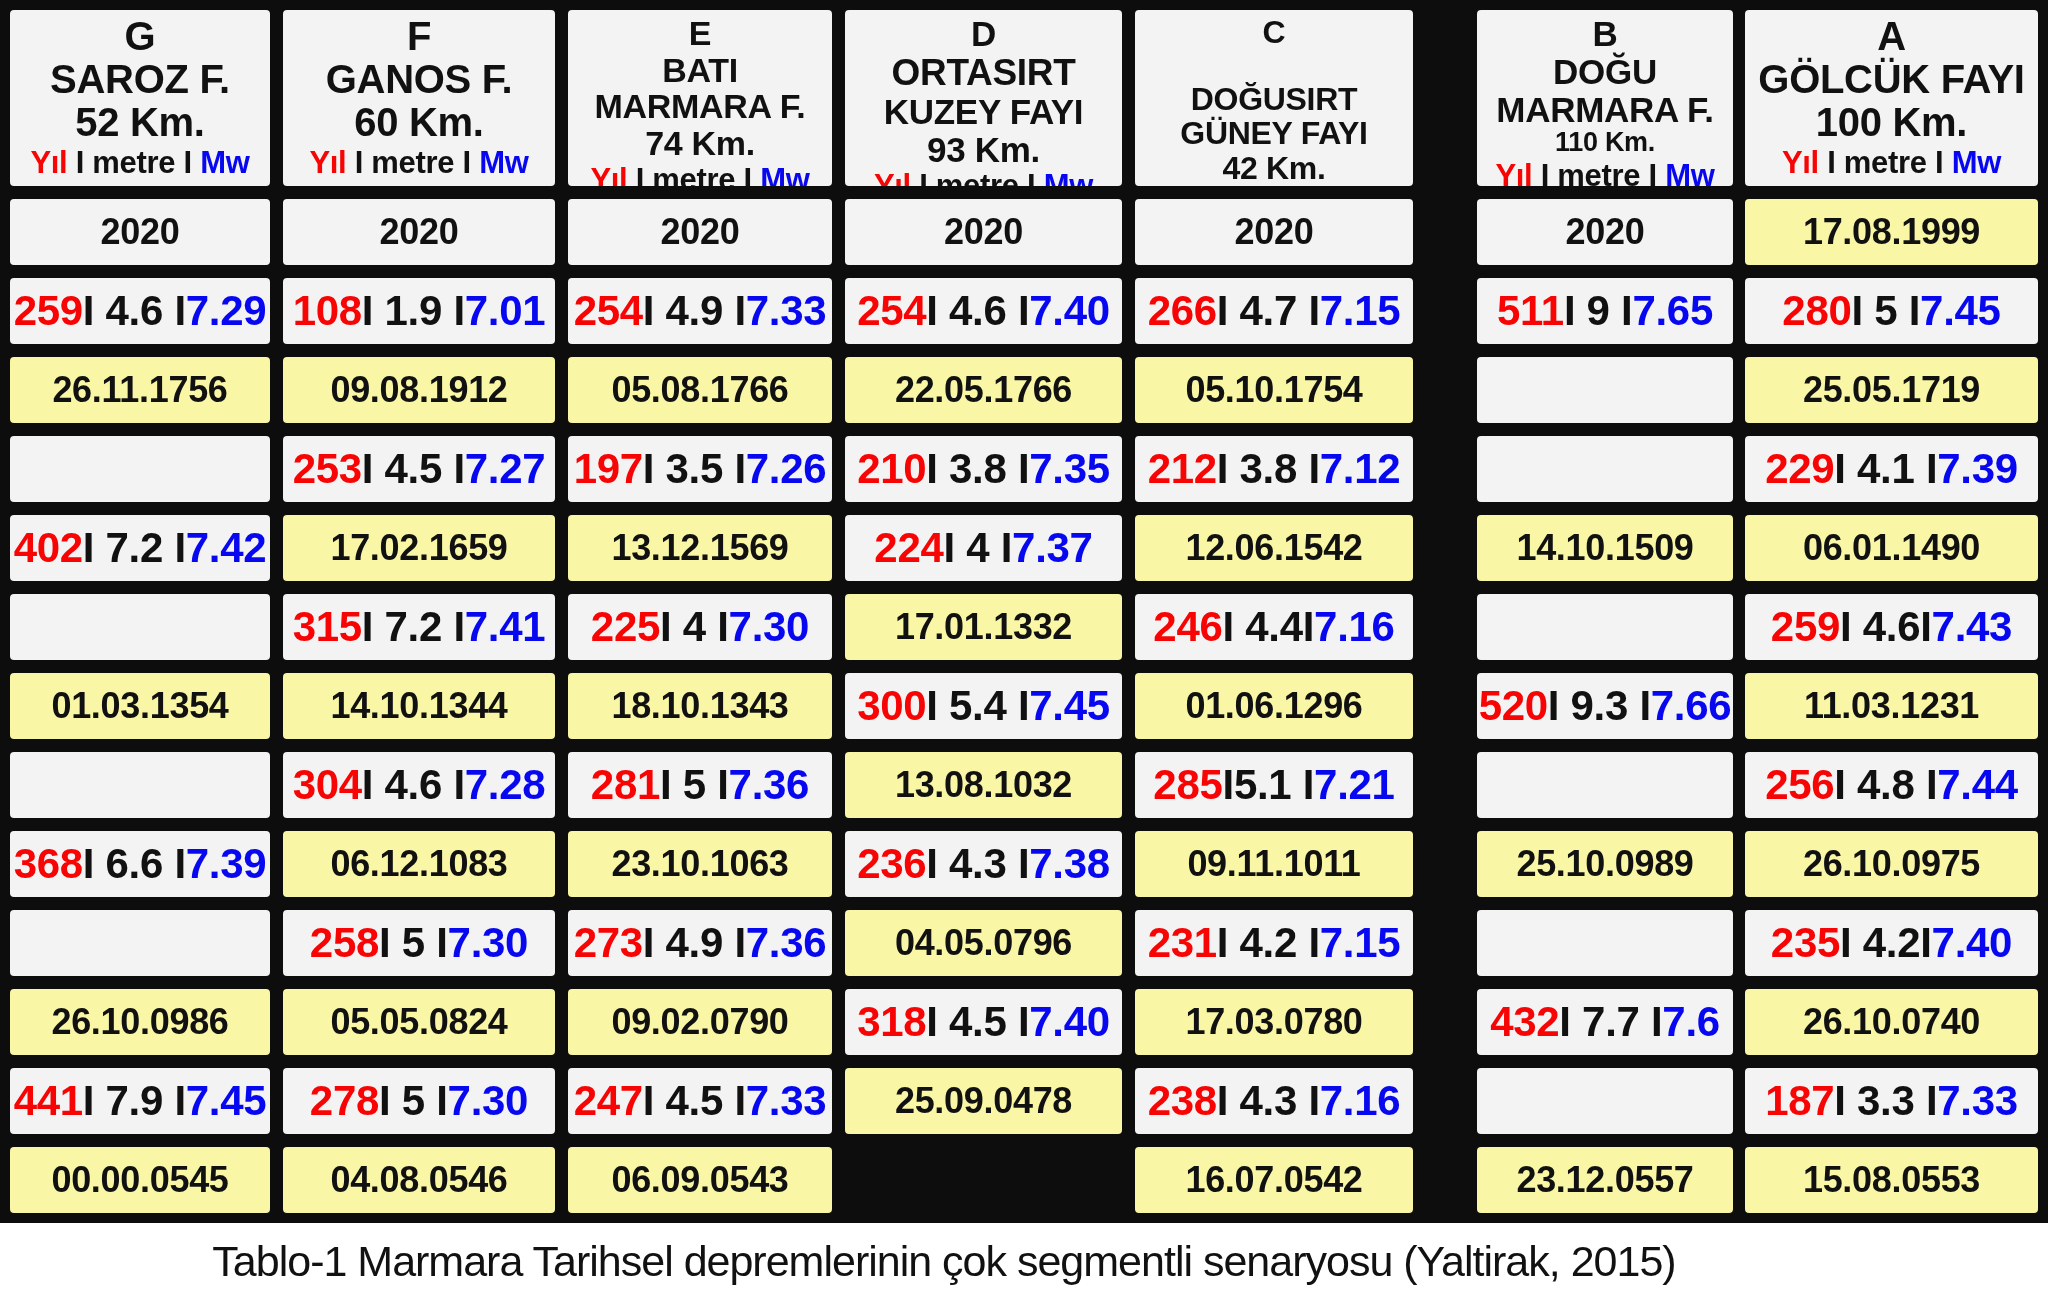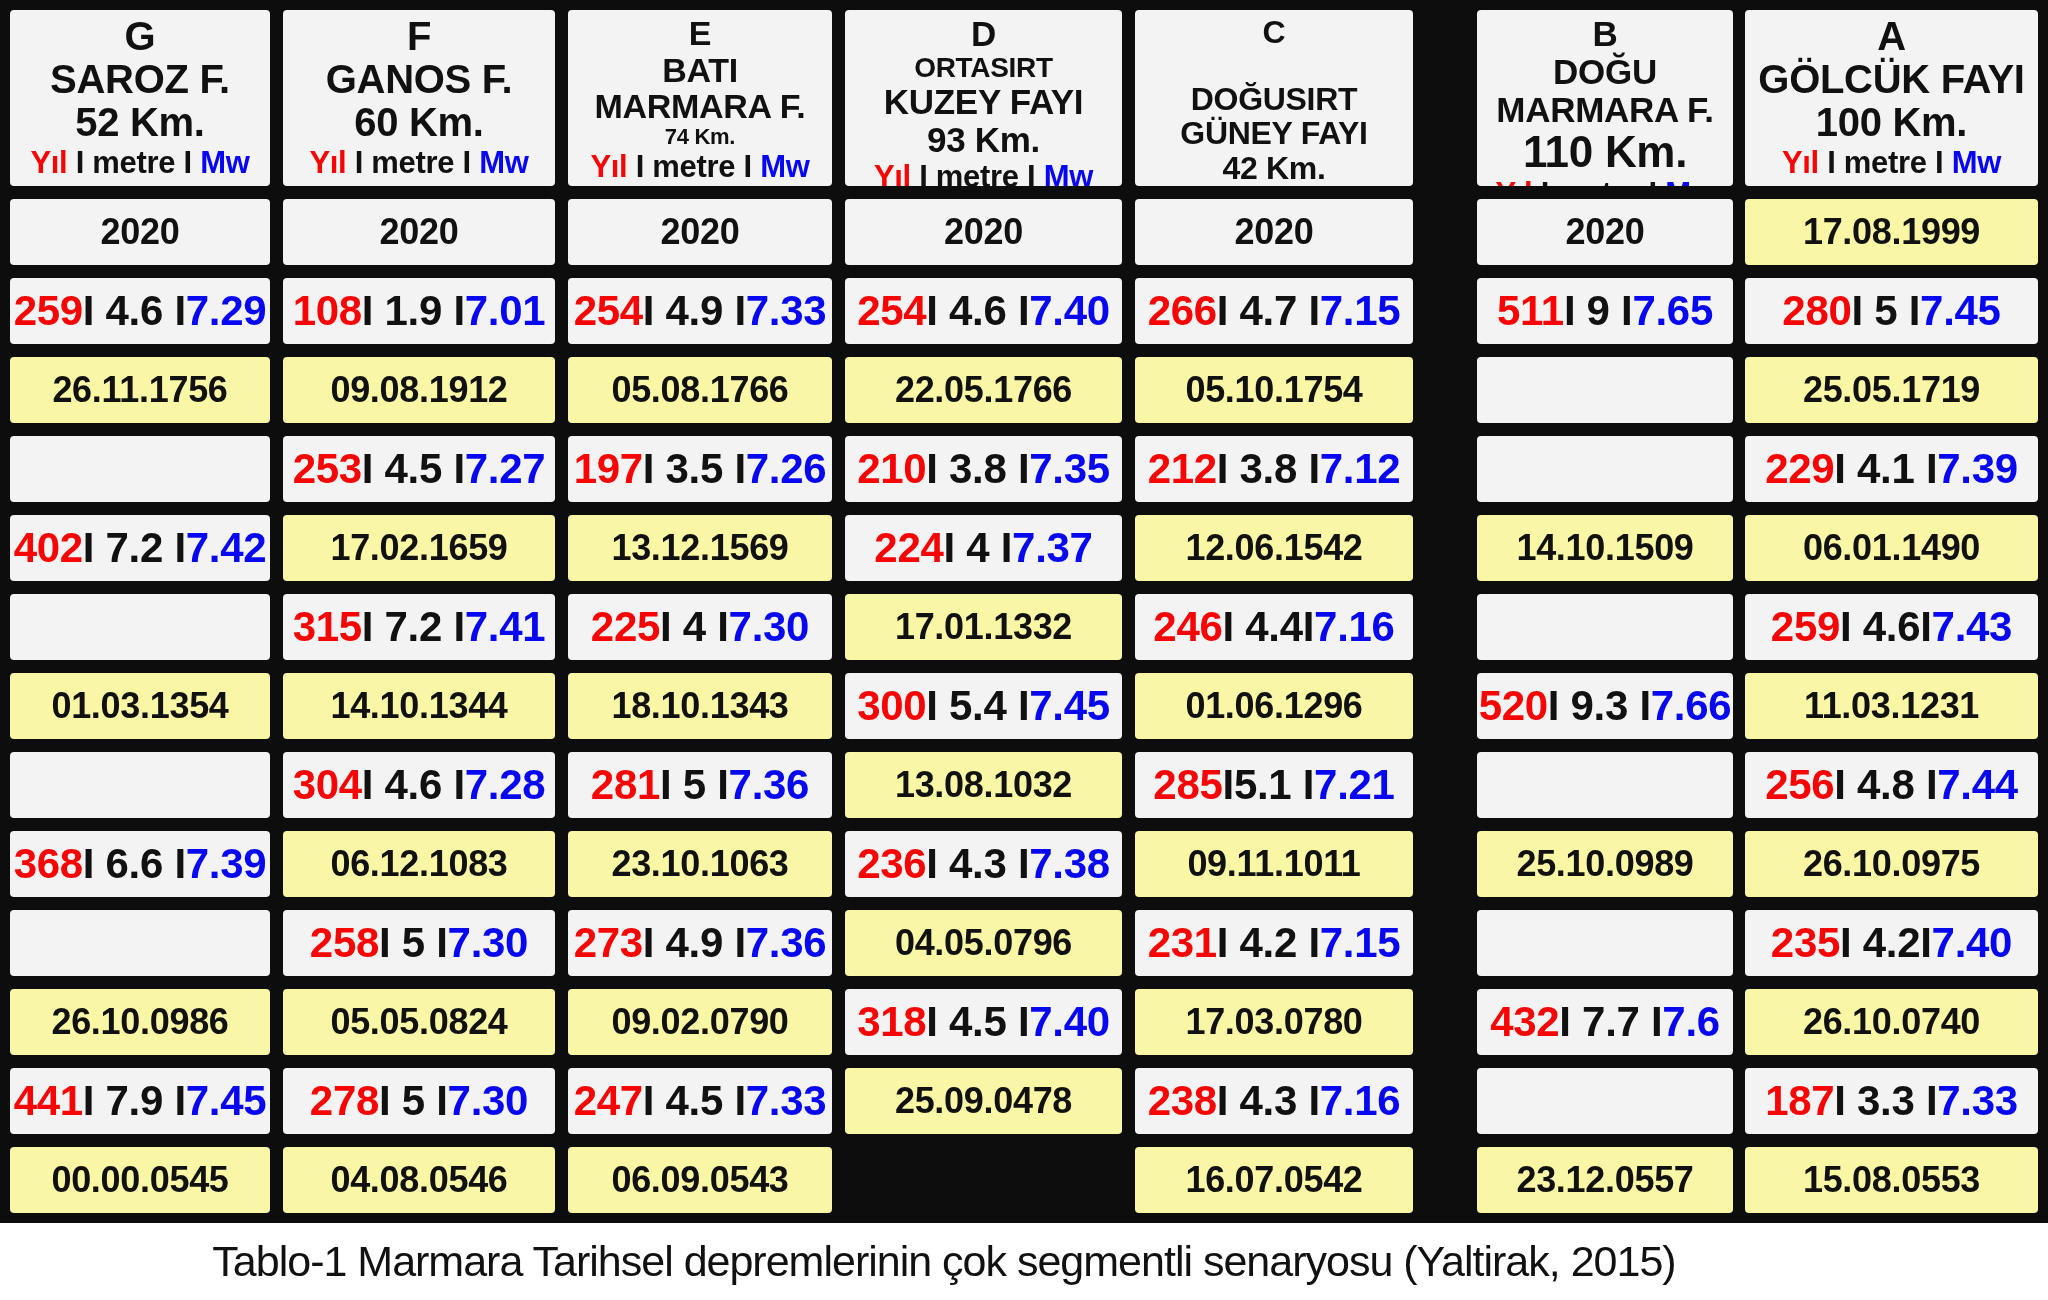--- a/index.html
+++ b/index.html
@@ -172,21 +172,21 @@
           <span class="blue">7.30</span>
         </div>
         <div class="cell row yellow">04.08.0546</div>
       </div>
       <div class="col" style="width: 264px; margin-right: 13px;">
         <div class="cell header">
           <div class="hlines">
             <div class="hline" style="font-size: 34px;">E</div>
             <div class="hline" style="font-size: 34px;">BATI</div>
             <div class="hline" style="font-size: 34px;">MARMARA F.</div>
-            <div class="hline" style="font-size: 22px;">74 Km.</div>
+            <div class="hline" style="font-size: 34px;">74 Km.</div>
           </div>
           <div class="units"><span class="red">Yıl</span> <span>I metre I</span> <span class="blue">Mw</span></div>
         </div>
         <div class="cell row">2020</div>
         <div class="cell row slip">
           <span class="red">254</span> 
           <span>I 4.9 I</span> 
           <span class="blue">7.33</span>
         </div>
         <div class="cell row yellow">05.08.1766</div>
@@ -218,21 +218,21 @@
           <span class="red">247</span> 
           <span>I 4.5 I</span> 
           <span class="blue">7.33</span>
         </div>
         <div class="cell row yellow">06.09.0543</div>
       </div>
       <div class="col" style="width: 277px; margin-right: 13px;">
         <div class="cell header">
           <div class="hlines">
             <div class="hline" style="font-size: 35px;">D</div>
-            <div class="hline" style="font-size: 28px;">ORTASIRT</div>
+            <div class="hline" style="font-size: 37px;">ORTASIRT</div>
             <div class="hline" style="font-size: 35px;">KUZEY FAYI</div>
             <div class="hline" style="font-size: 35px;">93 Km.</div>
           </div>
           <div class="units"><span class="red">Yıl</span> <span>I metre I</span> <span class="blue">Mw</span></div>
         </div>
         <div class="cell row">2020</div>
         <div class="cell row slip">
           <span class="red">254</span> 
           <span>I 4.6 I</span> 
           <span class="blue">7.40</span>
@@ -315,21 +315,21 @@
           <span class="blue">7.16</span>
         </div>
         <div class="cell row yellow">16.07.0542</div>
       </div>
       <div class="col" style="width: 256px; margin-right: 12px;">
         <div class="cell header">
           <div class="hlines">
             <div class="hline" style="font-size: 35px;">B</div>
             <div class="hline" style="font-size: 35px;">DOĞU</div>
             <div class="hline" style="font-size: 35px;">MARMARA F.</div>
-            <div class="hline" style="font-size: 44px;">110 Km.</div>
+            <div class="hline" style="font-size: 27px;">110 Km.</div>
           </div>
           <div class="units"><span class="red">Yıl</span> <span>I metre I</span> <span class="blue">Mw</span></div>
         </div>
         <div class="cell row">2020</div>
         <div class="cell row slip">
           <span class="red">511</span> 
           <span>I 9 I</span> 
           <span class="blue">7.65</span>
         </div>
         <div class="cell row"></div>

